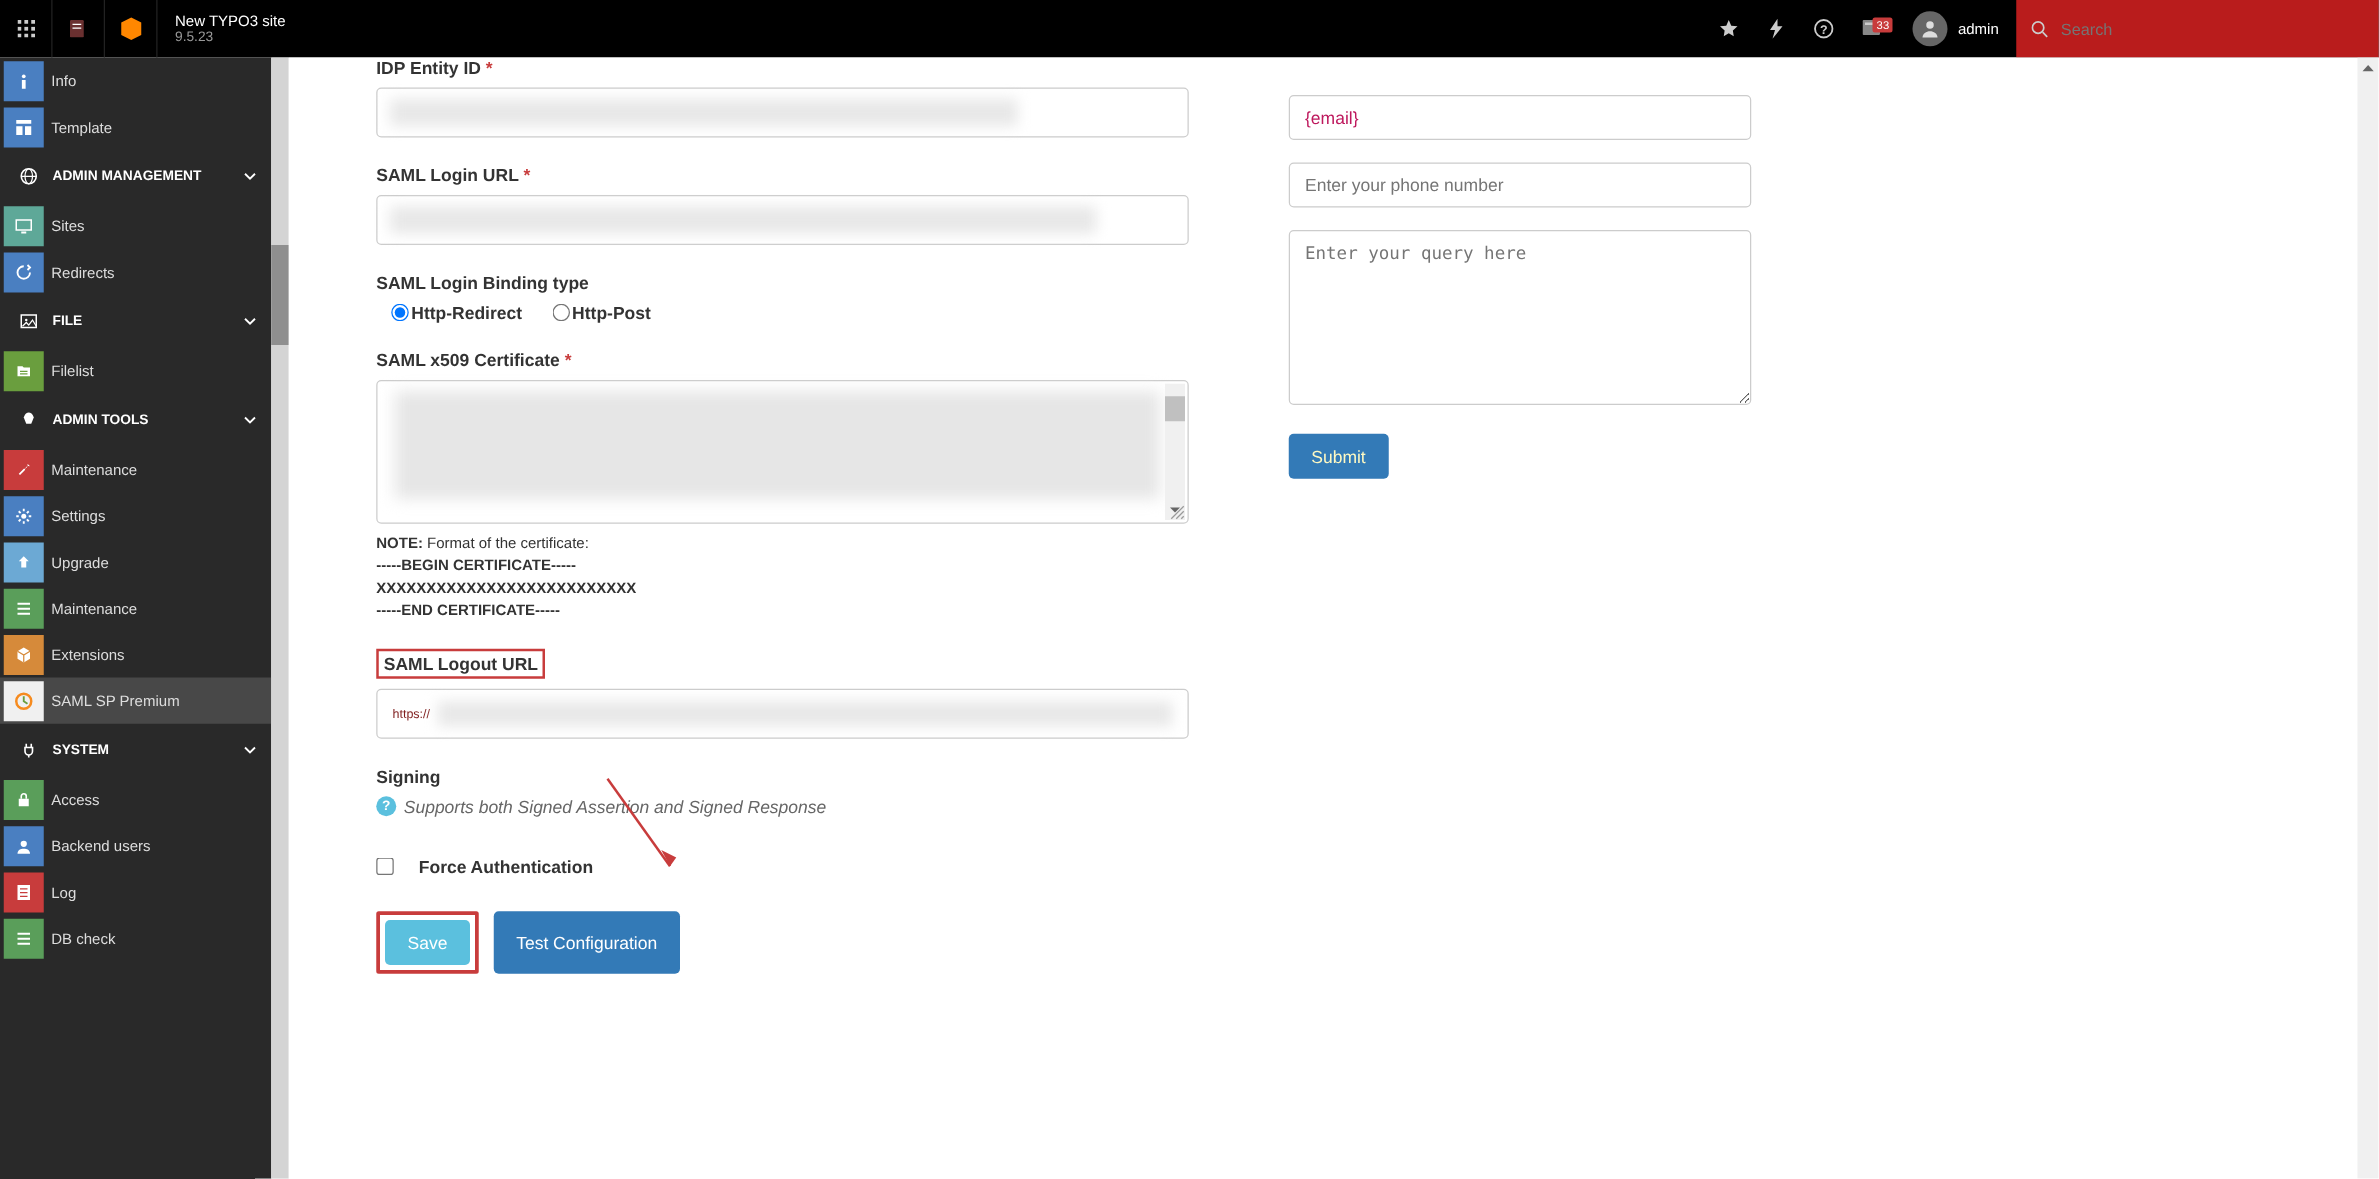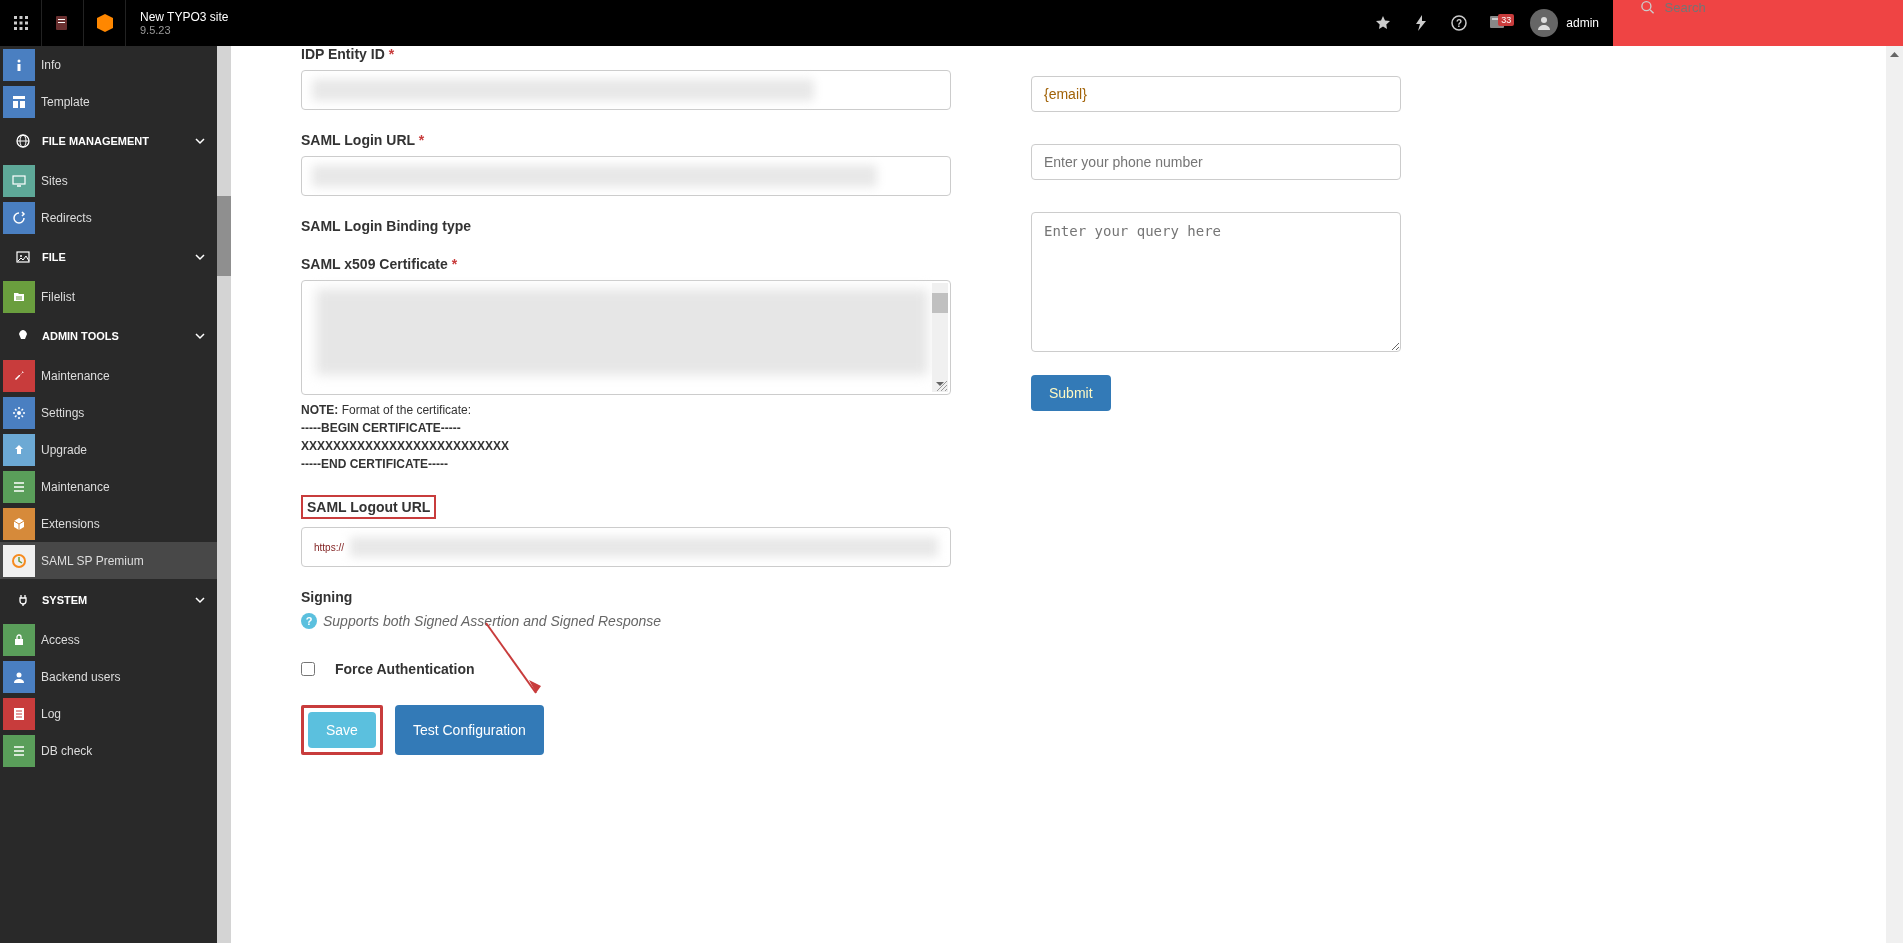--- a/index.html
+++ b/index.html
@@ -10,21 +10,21 @@
     .topbar-cell { height: 46px; width: 42px; display: flex; align-items: center; justify-content: center; border-right: 1px solid #222; cursor: pointer; }
     .logo-cell { width: 42px; }
     .site-info { padding: 0 14px; }
     .site-name { font-size: 12px; color: #fff; }
     .site-version { font-size: 11px; color: #999; }
     .topbar-right { margin-left: auto; display: flex; align-items: center; height: 100%; }
     .topbar-icon { width: 38px; height: 46px; display: flex; align-items: center; justify-content: center; cursor: pointer; position: relative; }
     .badge-33 { position: absolute; bottom: 20px; right: 2px; background: #c83c3c; color: #fff; font-size: 9px; padding: 1px 3px; border-radius: 2px; }
     .user-section { display: flex; align-items: center; padding: 0 14px; cursor: pointer; }
     .avatar { width: 28px; height: 28px; border-radius: 50%; background: #666; display: flex; align-items: center; justify-content: center; margin-right: 8px; }
-    .search-section { display: flex; align-items: flex-start; background: #ef4444; height: 46px; padding: 0 28px; width: 290px; }
+    .search-section { display: flex; align-items: center; background: #b91c1c; height: 46px; padding: 0 12px; width: 290px; }
     .search-section input { background: transparent; border: none; color: #fff; margin-left: 10px; outline: none; font-size: 13px; width: 100%;}
     
     .container { display: flex; height: calc(100vh - 46px); }
     
     .sidebar { width: 217px; background: #292929; color: #ccc; overflow-y: auto; flex-shrink: 0; }
     .menu-item { display: flex; align-items: center; height: 37px; cursor: pointer; }
     .menu-item.active { background: #484848; }
     .menu-icon { width: 37px; height: 37px; display: flex; align-items: center; justify-content: center; flex-shrink: 0; }
     .menu-label { font-size: 12px; color: #ddd; padding-left: 4px; }
     .menu-header { display: flex; align-items: center; height: 42px; padding: 0 8px; cursor: pointer; position: relative; }
@@ -72,21 +72,21 @@
     .checkbox-row { display: flex; align-items: center; gap: 20px; margin-top: 32px; font-size: 14px; font-weight: bold;}
     .checkbox-row input { width: 14px; height: 14px;}
     
     .button-row { display: flex; gap: 12px; margin-top: 28px;}
     .btn { padding: 10px 18px; border-radius: 4px; border: none; font-size: 14px; cursor: pointer; color: #fff;}
     .btn-save { background: #5bc0de; }
     .btn-save-highlight { border: 3px solid #c83c3c; padding: 4px; display: inline-block; border-radius: 2px;}
     .btn-test { background: #337ab7; }
     .btn-submit { background: #337ab7; padding: 10px 18px; border-radius: 4px; border: none; font-size: 14px; cursor: pointer; color: #fef9c3; margin-top: 20px;}
 
-    .side-input { width: 100%; height: 36px; border: 1px solid #ccc; border-radius: 4px; padding: 0 12px; font-size: 14px; margin-bottom: 32px; color: #a16207;}
+    .side-input { width: 100%; height: 36px; border: 1px solid #ccc; border-radius: 4px; padding: 0 12px; font-size: 14px; margin-bottom: 18px; color: #be185d;}
     .side-textarea { width: 100%; height: 140px; border: 1px solid #ccc; border-radius: 4px; padding: 10px 12px; font-size: 14px; resize: vertical; color: #555;}
 
     .arrow-annotation { position: absolute; left: 250px; top: 572px; pointer-events: none;}
     
     svg { display: block; }
   </style>
 </head>
 <body>
 
 <div class="topbar">
@@ -194,21 +194,21 @@
     </div>
 
     <div class="menu-header">
       <div class="menu-header-icon">
           <svg width="14" height="14" viewBox="0 0 14 14">
             <circle cx="7" cy="7" r="6" fill="none" stroke="#fff" stroke-width="1.3"></circle>
             <ellipse cx="7" cy="7" rx="3" ry="6" fill="none" stroke="#fff" stroke-width="1"></ellipse>
             <line x1="1" y1="7" x2="13" y2="7" stroke="#fff"></line>
           </svg>
         </div>
-      <span class="menu-header-label">FILE MANAGEMENT</span>
+      <span class="menu-header-label">ADMIN MANAGEMENT</span>
       <svg class="menu-chevron" width="10" height="10" viewBox="0 0 10 10">
           <path d="M1 3l4 4 4-4" fill="none" stroke="#fff" stroke-width="1.5"></path>
         </svg>
     </div>
     <div class="menu-item">
       <div class="menu-icon">
           <div class="icon-box" style="background:#5ea898">
             <svg width="14" height="14" viewBox="0 0 14 14">
               <rect x="1" y="2" width="12" height="8" fill="none" stroke="#fff" stroke-width="1.2"></rect>
               <line x1="5" y1="12" x2="9" y2="12" stroke="#fff" stroke-width="1.5"></line>
@@ -412,20 +412,30 @@
       <div class="blurred-wrapper">
           <div class="blurred-content" style="width:80%"></div>
         </div>
 
       <label class="form-label"><span>SAML Login URL</span> <span class="req">*</span></label>
       <div class="blurred-wrapper">
           <div class="blurred-content" style="width:90%"></div>
         </div>
 
       <label class="form-label">SAML Login Binding type</label>
+      <div class="radio-row">
+        <label class="radio-item">
+            <input type="radio" name="binding" checked="" style="">
+            <span>Http-Redirect</span>
+          </label>
+        <label class="radio-item">
+            <input type="radio" name="binding" style="">
+            <span>Http-Post</span>
+          </label>
+      </div>
 
       <label class="form-label"><span>SAML x509 Certificate</span> <span class="req">*</span></label>
       <div class="cert-area">
         <div class="blur-block"></div>
         <div class="cert-scroll">
           <div class="cert-scroll-thumb"></div>
           <div class="cert-scroll-down">
               <svg width="10" height="10" viewBox="0 0 10 10">
                 <path d="M1 3l4 4 4-4" fill="#666"></path>
               </svg>

